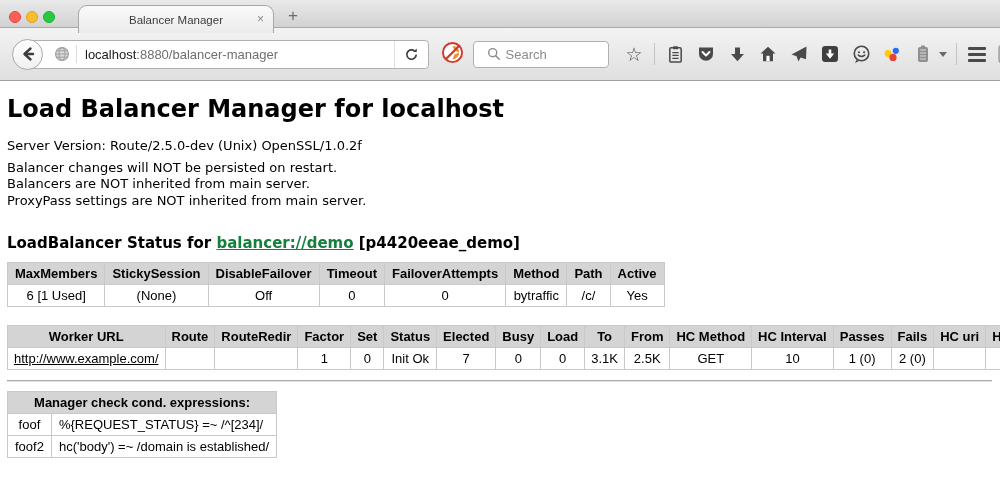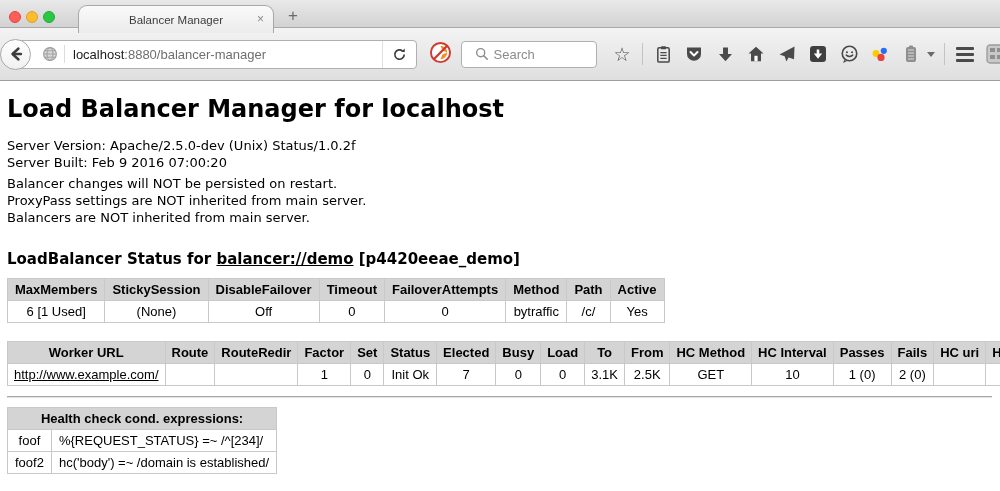--- a/index.html
+++ b/index.html
@@ -23,21 +23,21 @@
     border-radius:9px 9px 0 0;
     display:flex; align-items:center; justify-content:center;
   }
   .tab-title { font-size:11.5px; color:#3c3c3c; }
   .tab-close { position:absolute; right:9px; top:6px; font-size:12px; color:#8a8a8a; cursor:default; }
   .newtab { position:absolute; left:288px; top:6px; font-size:17px; color:#6b6b6b; }
 
   .navbar {
     height:53px; background:linear-gradient(#f3f3f3,#dfdfdf);
     border-bottom:1px solid #9e9e9e;
-    display:flex; align-items:center; padding:0 0;
+    display:flex; align-items:center; padding:0 12px;
   }
   .backbtn {
     width:31px; height:31px; border-radius:50%; flex:0 0 auto;
     background:linear-gradient(#fff,#f0f0f0);
     border:1px solid #a9a9a9; z-index:2;
     display:flex; align-items:center; justify-content:center;
     margin-right:-16px;
   }
   .urlbar {
     height:29px; width:402px; flex:0 0 auto;
@@ -74,21 +74,21 @@
 
   
   .content {
     height:405px; background:#fff; padding:10px 8px 0 7px;
     font-family:"DejaVu Sans", sans-serif; color:#000; overflow:hidden;
   }
   h1 { font-size:24px; margin:4px 0 15px 0; }
   .info p { font-size:13px; line-height:1.28; }
   .info p.gap { margin-top:5px; }
   .status-line { font-size:15px; font-weight:bold; margin:24px 0 10px 0; }
-  .status-line a { color:#000000; }
+  .status-line a { color:#15803d; }
 
   table {
     border-collapse:collapse; font-family:"Liberation Sans",sans-serif;
     font-size:13px; margin-left:0;padding-left:38px;
   }
   table, th, td { border:1px solid #c9c9c9; }
   table { border:1px solid #828282; }
   th { background:#d4d4d4; font-weight:bold; padding:3px 7px; text-align:center; white-space:nowrap; }
   td { padding:3px 7px; text-align:center; white-space:nowrap; background:#fff; }
   td.left { text-align:left; }
@@ -247,25 +247,24 @@
         <rect x="12" y="12" width="5" height="4" fill="#8f8f8f"></rect>
       </svg>
     </span>
   </div>
 </div>
 
 <div class="content">
   <h1>Load Balancer Manager for localhost</h1>
 
   <div class="info">
-    <p>Server Version: Apache/2.5.0-dev (Unix) Status/1.0.2f</p>
-    <p>Server Built: Feb 9 2016 07:00:20</p>
+    <p>Server Version: Route/2.5.0-dev (Unix) OpenSSL/1.0.2f</p>
     <p class="gap">Balancer changes will NOT be persisted on restart.</p>
+    <p>Balancers are NOT inherited from main server.</p>
     <p>ProxyPass settings are NOT inherited from main server.</p>
-    <p>Balancers are NOT inherited from main server.</p>
   </div>
 
   <div class="status-line"><span>LoadBalancer Status for </span><a href="#">balancer://demo</a><span> [p4420eeae_demo]</span></div>
 
   <table class="tbl-balancer">
     <tbody>
         <tr>
       <th>MaxMembers</th>
       <th>StickySession</th>
       <th>DisableFailover</th>
@@ -329,21 +328,21 @@
       <td>foof2</td>
     </tr>
   </tbody>
     </table>
 
   <hr>
 
   <table class="tbl-health">
     <tbody>
         <tr>
-      <th class="span" colspan="2">Health check cond. expressions:</th>
+      <th class="span" colspan="2">Manager check cond. expressions:</th>
     </tr>
     <tr>
       <td>foof</td>
       <td class="left">%{REQUEST_STATUS} =~ /^[234]/</td>
     </tr>
     <tr>
       <td>foof2</td>
       <td class="left">hc('body') =~ /domain is established/</td>
     </tr>
   </tbody>

